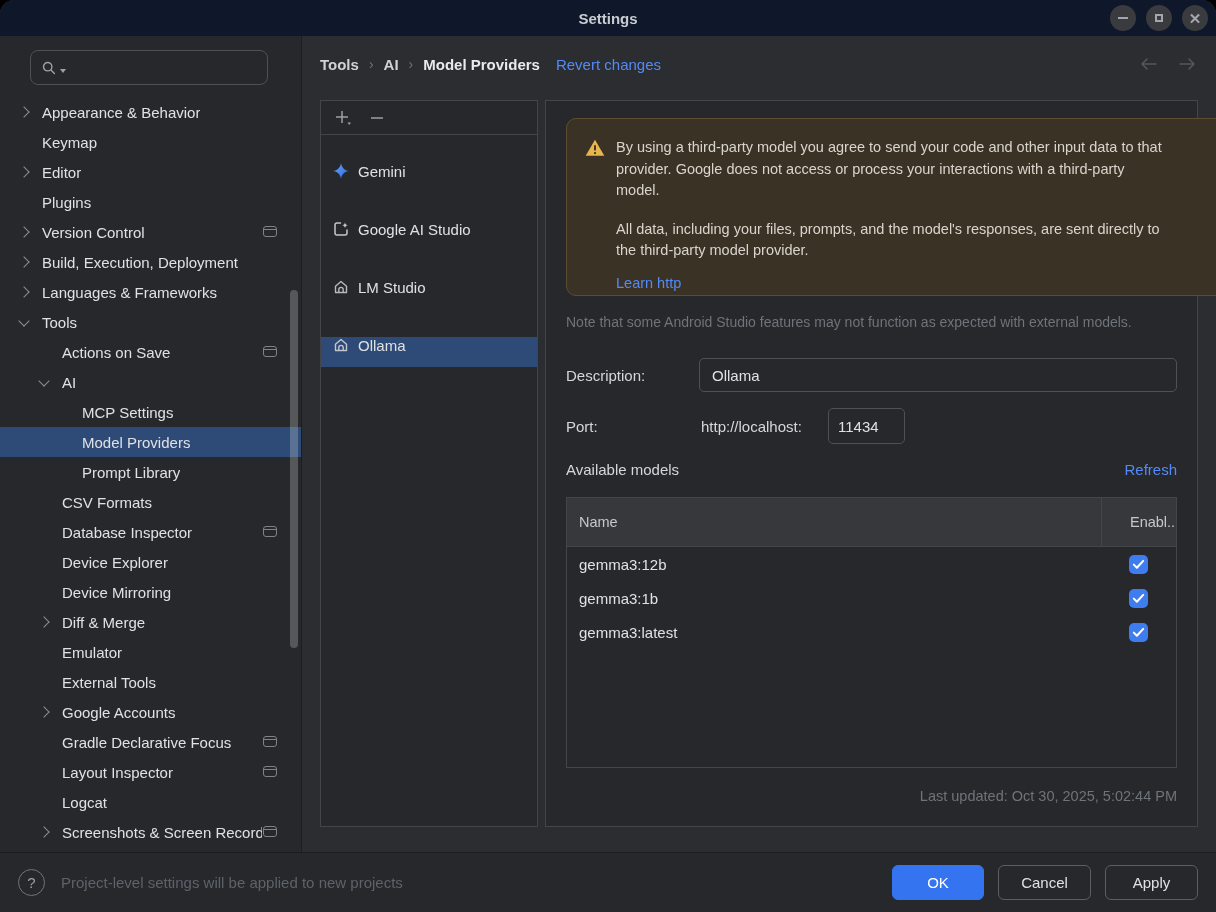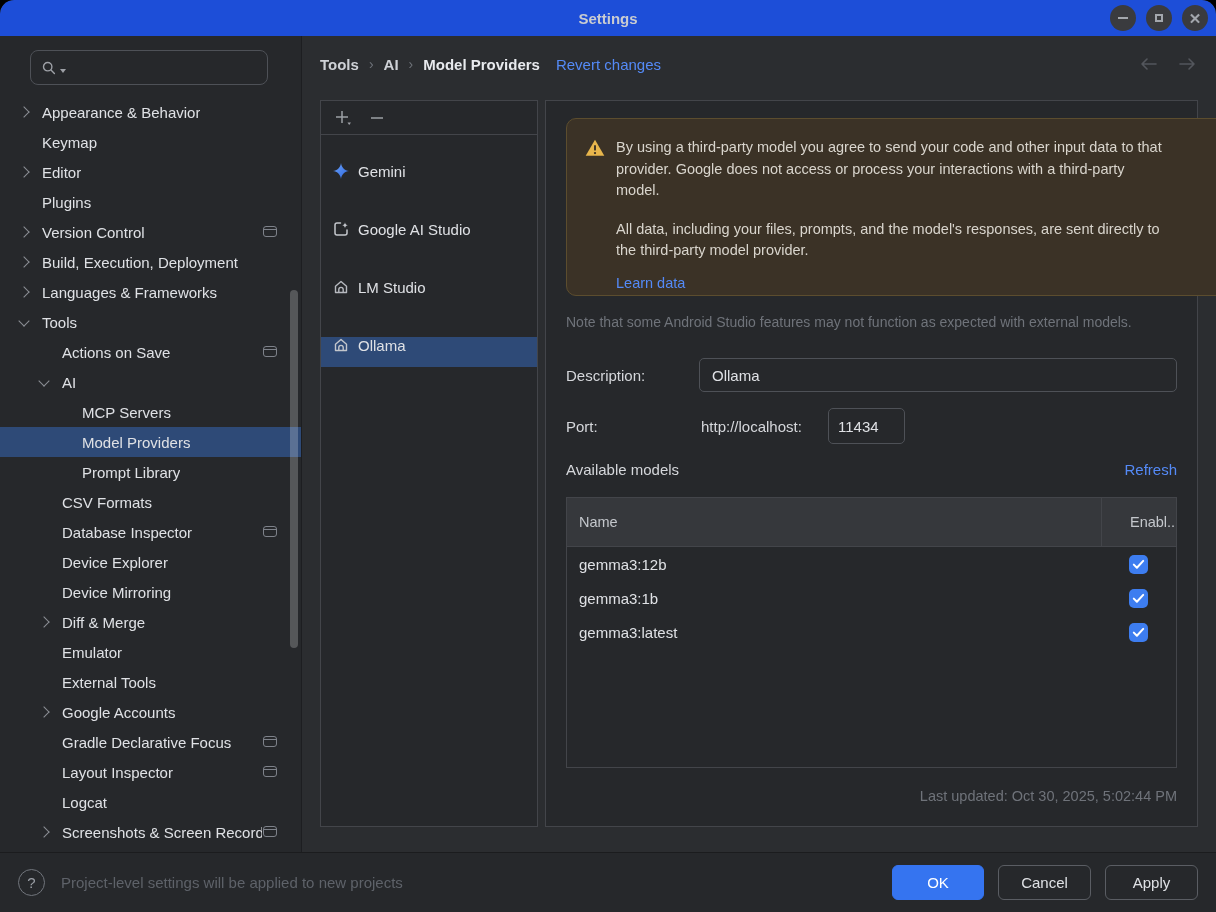--- a/index.html
+++ b/index.html
@@ -1,21 +1,21 @@
 <!DOCTYPE html>
 <html><head>
 <meta charset="utf-8">
 <style>
   html,body{margin:0;padding:0;background:#000;}
   *{box-sizing:border-box;}
   body{font-family:"Liberation Sans", sans-serif;}
   .window{position:relative;width:1216px;height:912px;background:#2b2d30;border-radius:14px 14px 0 0;overflow:hidden;color:#dfe1e5;}
 
   
-  .titlebar{height:36px;background:#1d4ed8;display:flex;align-items:center;justify-content:center;position:relative;border-radius:14px 14px 0 0;}
+  .titlebar{height:36px;background:#0f172a;display:flex;align-items:center;justify-content:center;position:relative;border-radius:14px 14px 0 0;}
   .titlebar-title{font-size:15px;font-weight:bold;color:#c9ccd1;}
   .win-controls{position:absolute;right:8px;top:5px;display:flex;gap:10px;}
   .win-btn{width:26px;height:26px;border-radius:50%;background:#3a3b3e;display:flex;align-items:center;justify-content:center;cursor:default;}
   .glyph-min{display:block;width:10px;border-top:2px solid #a3a7ad;}
   .glyph-max{display:block;width:8px;height:8px;border:2px solid #a3a7ad;}
   .glyph-close{color:#a3a7ad;font-size:15px;font-weight:bold;line-height:1;}
 
   
   .body{display:flex;height:816px;}
   .sidebar{width:302px;flex:none;background:#26282b;border-right:1px solid #1d1e21;position:relative;}
@@ -154,21 +154,21 @@
           </div>
         <div class="trow lvl2">
             <span class="tlabel">Actions on Save</span>
             <span class="badge"></span>
           </div>
         <div class="trow lvl2">
             <span class="chev d cp2"></span>
             <span class="tlabel">AI</span>
           </div>
         <div class="trow lvl3">
-            <span class="tlabel">MCP Servers</span>
+            <span class="tlabel">MCP Settings</span>
           </div>
         <div class="trow lvl3 sel">
             <span class="tlabel">Model Providers</span>
           </div>
         <div class="trow lvl3">
             <span class="tlabel">Prompt Library</span>
           </div>
         <div class="trow lvl2">
             <span class="tlabel">CSV Formats</span>
           </div>
@@ -299,21 +299,21 @@
 
           <div class="warning-box">
             <svg width="20" height="18" viewBox="0 0 20 18" style="flex:none;margin-top:2px;">
               <path d="M10 0.8 L19.3 16.8 H0.7 Z" fill="#e8b64c"></path>
               <rect x="9.05" y="6" width="1.9" height="5.6" rx="0.95" fill="#3b3226"></rect>
               <circle cx="10" cy="14.1" r="1.15" fill="#3b3226"></circle>
             </svg>
             <div class="warn-text">
               <p>By using a third-party model you agree to send your code and other input data to that provider. Google does not access or process your interactions with a third-party model.</p>
               <p style="margin-bottom:11px;">All data, including your files, prompts, and the model's responses, are sent directly to the third-party model provider.</p>
-              <span class="learn-more">Learn data</span>
+              <span class="learn-more">Learn http</span>
             </div>
           </div>
 
           <div class="note-text">Note that some Android Studio features may not function as expected with external models.</div>
 
           <div class="field-label" style="top:266px;">Description:</div>
           <input class="desc-input" value="Ollama" style="">
 
           <div class="field-label" style="top:317px;">Port:</div>
           <div class="port-prefix">http://localhost:</div>

